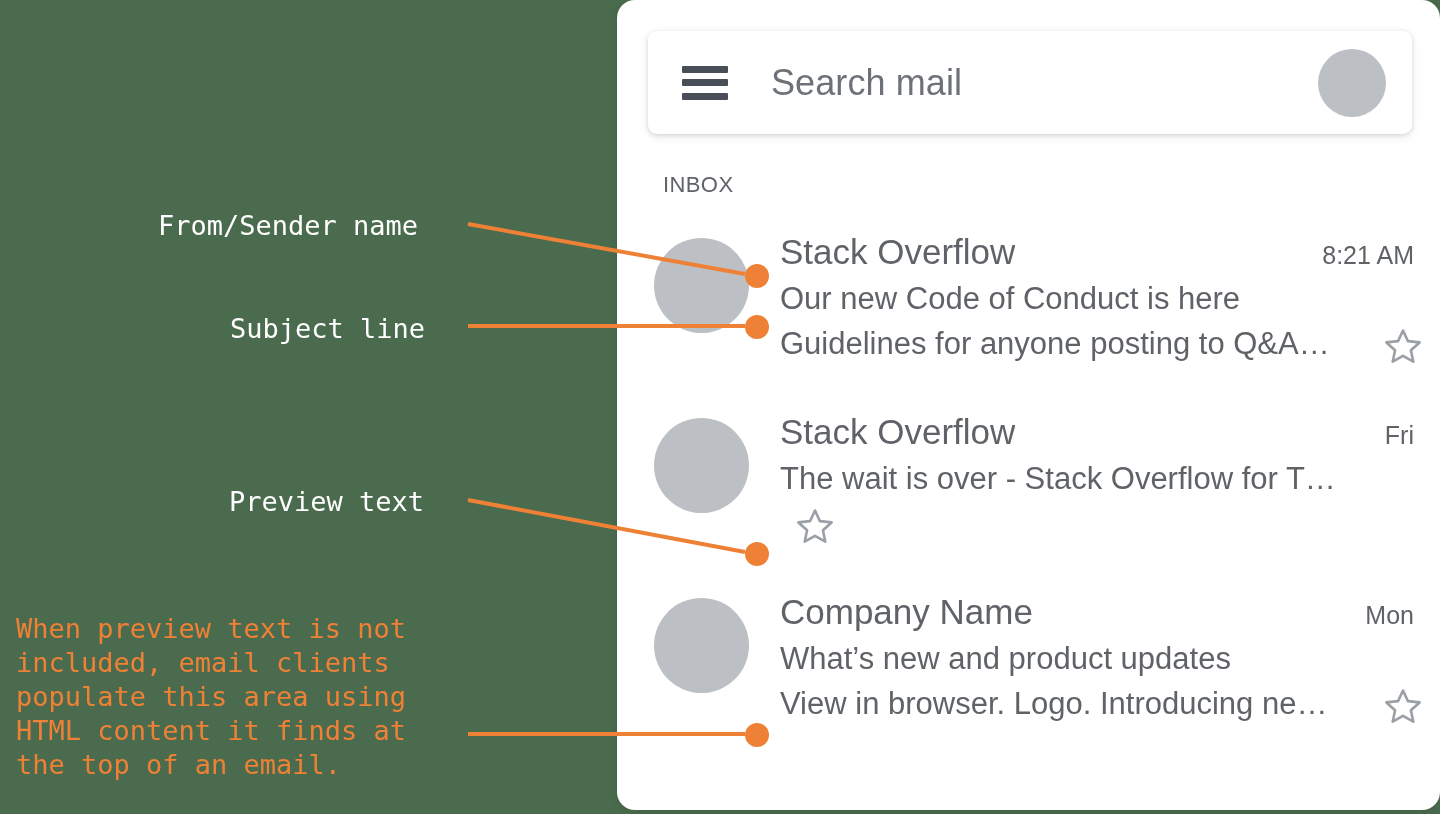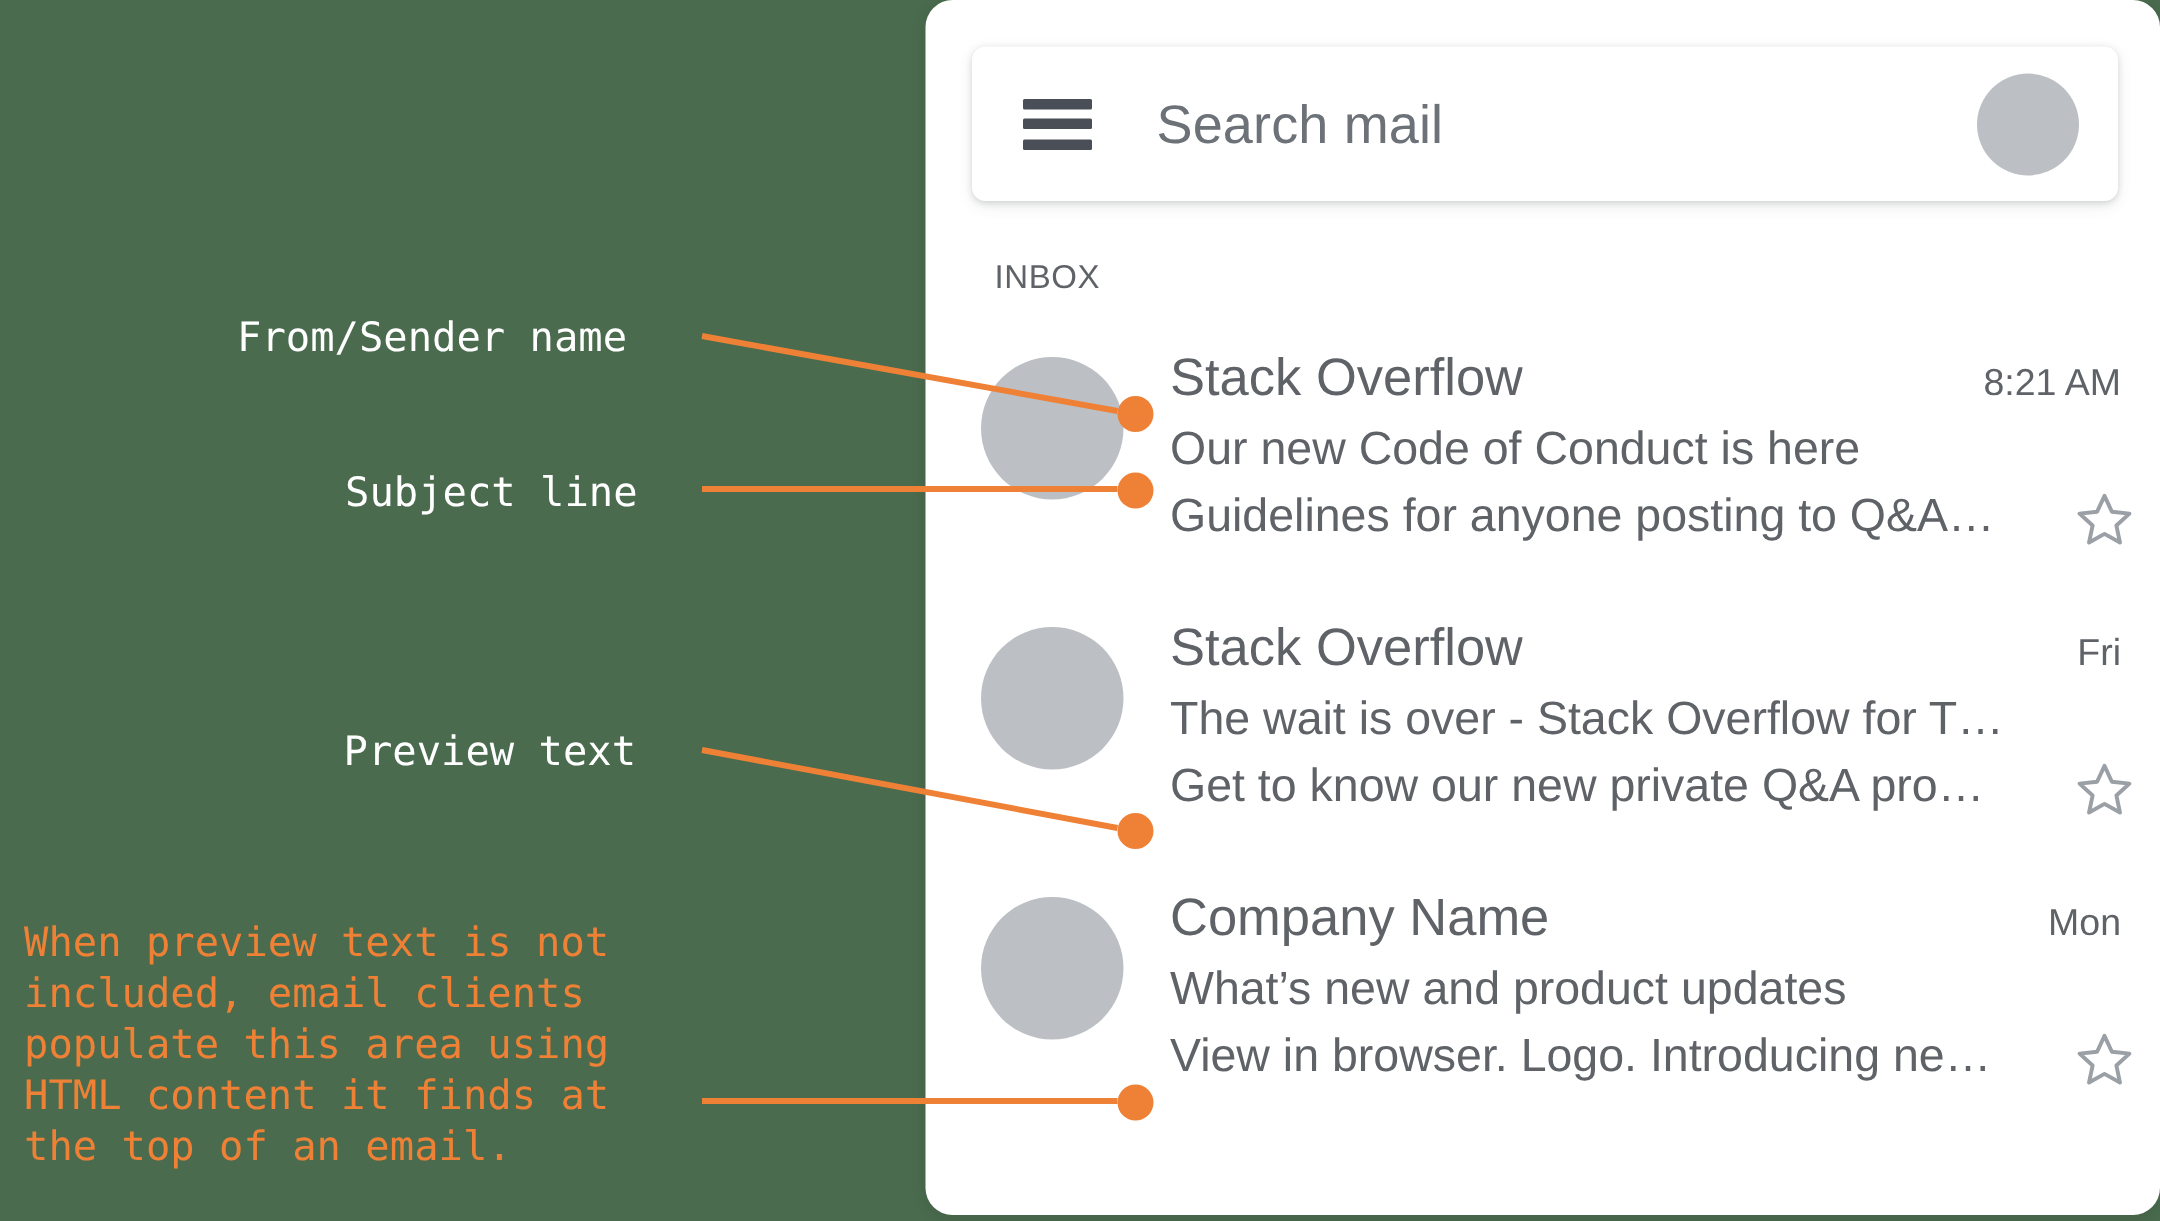--- a/index.html
+++ b/index.html
@@ -253,21 +253,20 @@
 
       <div class="email-row">
         <div class="row-avatar"></div>
         <div class="row-body">
           <div class="row-line1">
             <div class="sender-name">Stack Overflow</div>
             <div class="timestamp">Fri</div>
           </div>
           <div class="subject-line">The wait is over - Stack Overflow for T…</div>
           <div class="preview-row">
-            <div class="preview-text">Get to know our new private Q&amp;A pro…</div>
             <svg class="star-icon" viewBox="0 0 24 24">
               <path d="M12 2.6l2.82 6.06 6.68.72-4.98 4.5 1.38 6.52L12 17.1l-5.9 3.3 1.38-6.52-4.98-4.5 6.68-.72z" fill="none" stroke="#9aa0a6" stroke-width="1.5" stroke-linejoin="round"></path>
             </svg>
           </div>
         </div>
       </div>
 
       <div class="email-row">
         <div class="row-avatar"></div>
         <div class="row-body">

